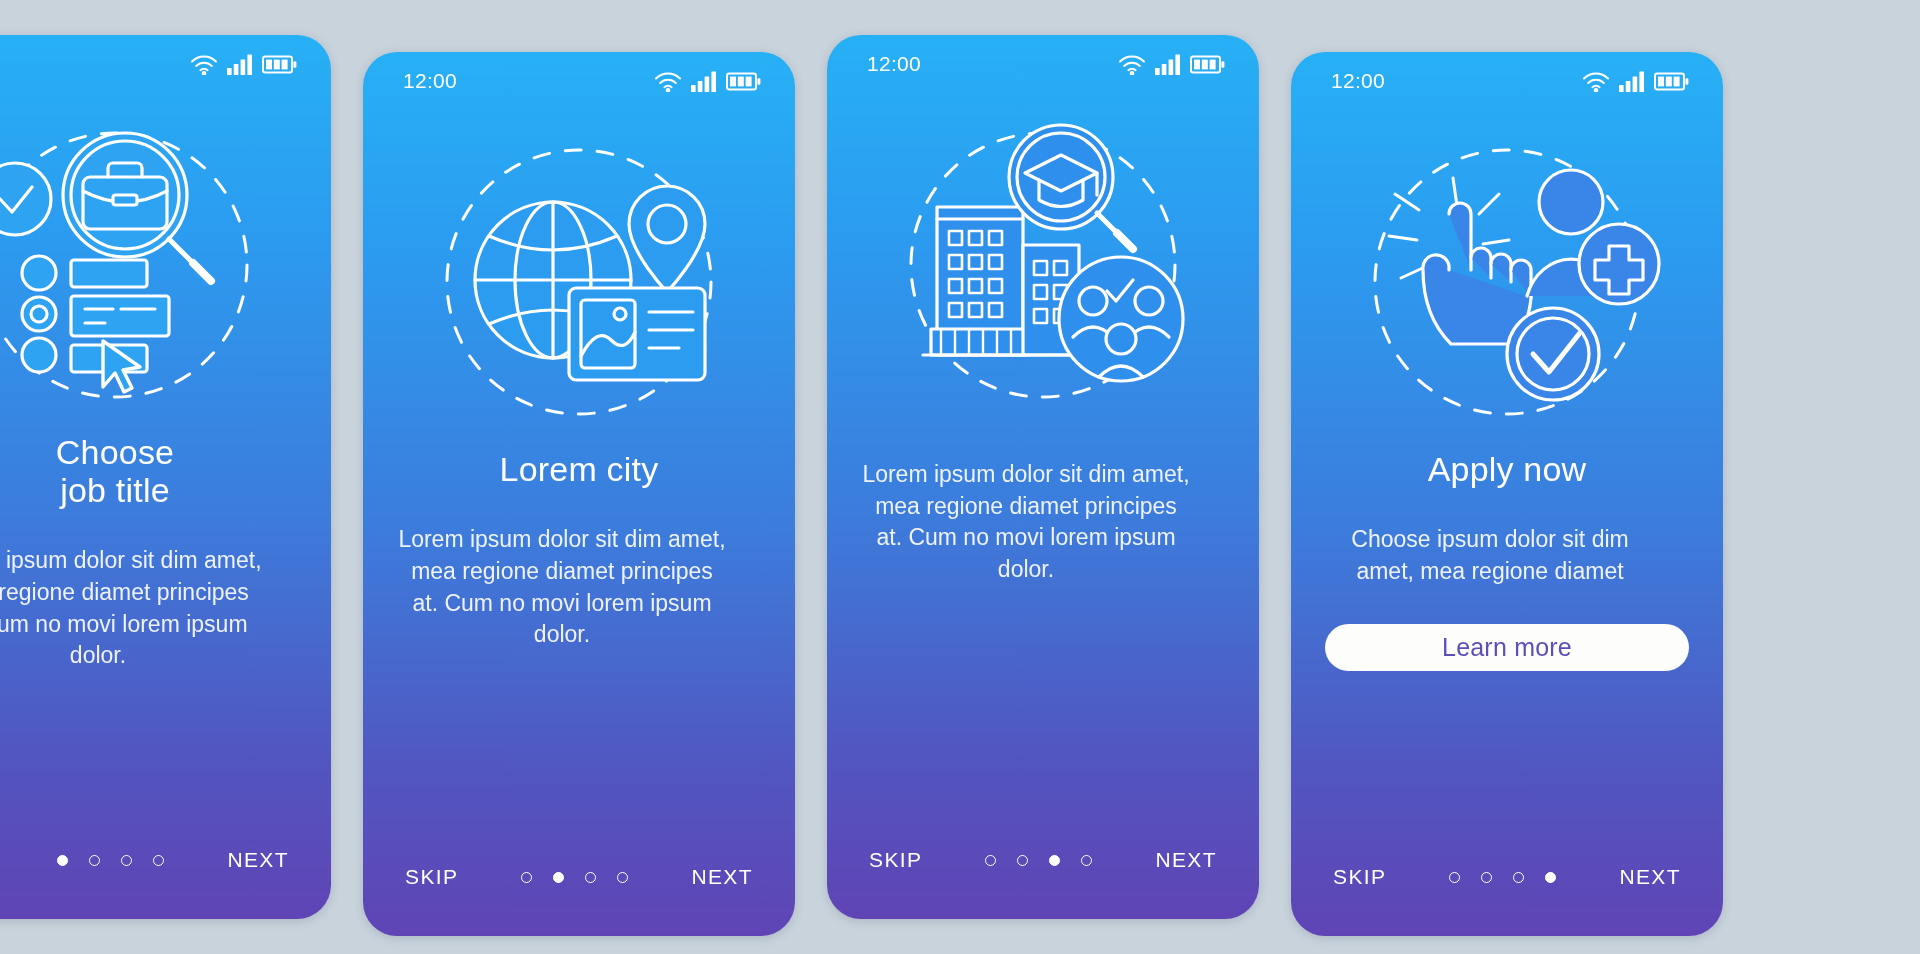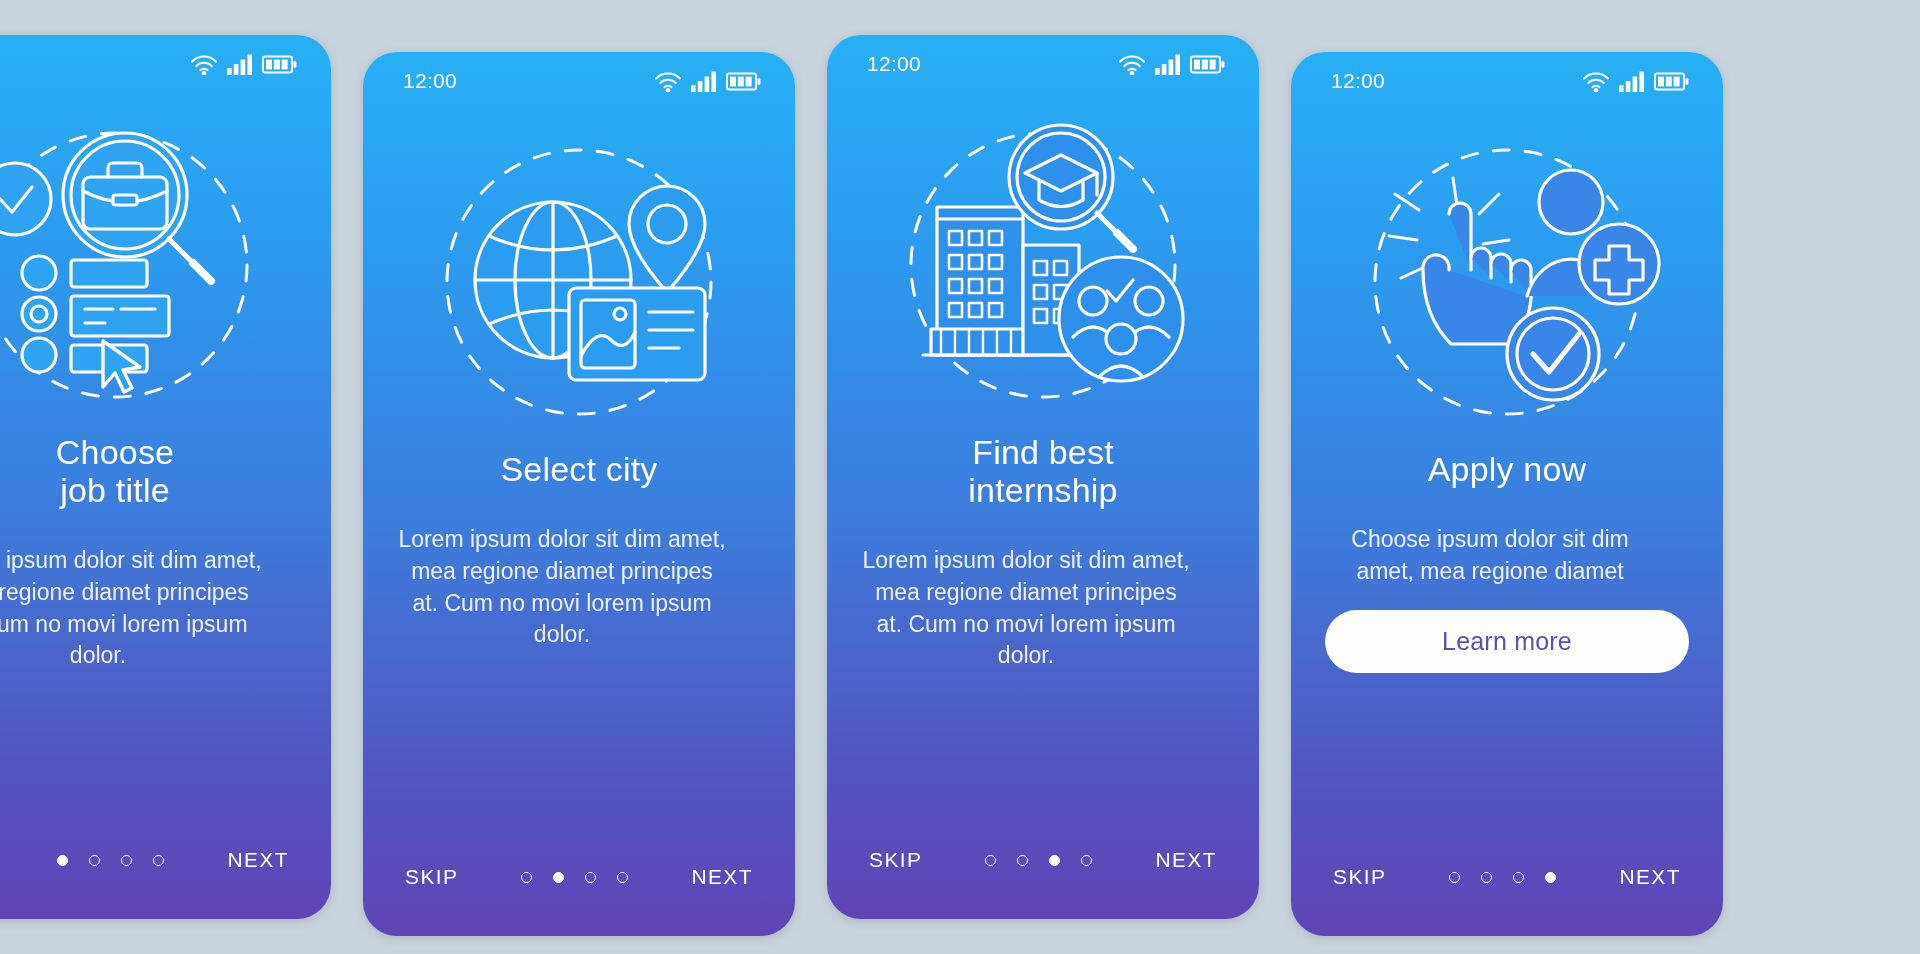--- a/index.html
+++ b/index.html
@@ -86,28 +86,28 @@
     color: #eef3fb;
     font-size: 23px;
     line-height: 1.38;
     text-align: center;
     font-weight: 400;
     margin-top: 36px;
     max-width: 330px;
     white-space: pre-line;
   }
   .cta {
-    margin-top: 22px;
+    margin-top: 36px;
     background: #fdfdfb;
     color: #5a50b8;
     border: none;
     border-radius: 40px;
     font-size: 25px;
     font-family: "Liberation Sans", sans-serif;
-    padding: 17px 54px;
+    padding: 9px 54px;
     cursor: pointer;
     letter-spacing: .2px;
   }
 
   
   .footer {
     flex: 0 0 auto;
     height: 118px;
     display: flex;
     align-items: center;
@@ -280,21 +280,21 @@
             <rect x="152" y="168" width="54" height="68" rx="4" fill="#2b9cf0"></rect>
             <path d="M152 224 q16 -30 30 -16 t24 -8"></path>
             <circle cx="191" cy="182" r="6"></circle>
             <path d="M220 180 h44 M220 198 h44 M220 216 h30"></path>
           </g>
         </g>
       </svg>
     </div>
 
     <div class="txtwrap">
-      <div class="title">Select city</div>
+      <div class="title">Lorem city</div>
       <div class="desc">Lorem ipsum dolor sit dim amet, mea regione diamet principes at. Cum no movi lorem ipsum dolor.</div>
     </div>
 
     <div class="footer">
       <button class="navlink">SKIP</button>
       <div class="dots">
         <button class="dot"></button>
         <button class="dot on"></button>
         <button class="dot"></button>
         <button class="dot"></button>
@@ -388,22 +388,20 @@
             <path d="M236 222 q20 -20 40 0"></path>
             <circle cx="228" cy="224" r="15" fill="#2f8fec"></circle>
             <path d="M206 262 q22 -22 44 0"></path>
             <path d="M214 176 l9 10 17 -21"></path>
           </g>
         </g>
       </svg>
     </div>
 
     <div class="txtwrap">
-      <div class="title">Find best
-internship</div>
       <div class="desc">Lorem ipsum dolor sit dim amet, mea regione diamet principes at. Cum no movi lorem ipsum dolor.</div>
     </div>
 
     <div class="footer">
       <button class="navlink">SKIP</button>
       <div class="dots">
         <button class="dot"></button>
         <button class="dot"></button>
         <button class="dot on"></button>
         <button class="dot"></button>

